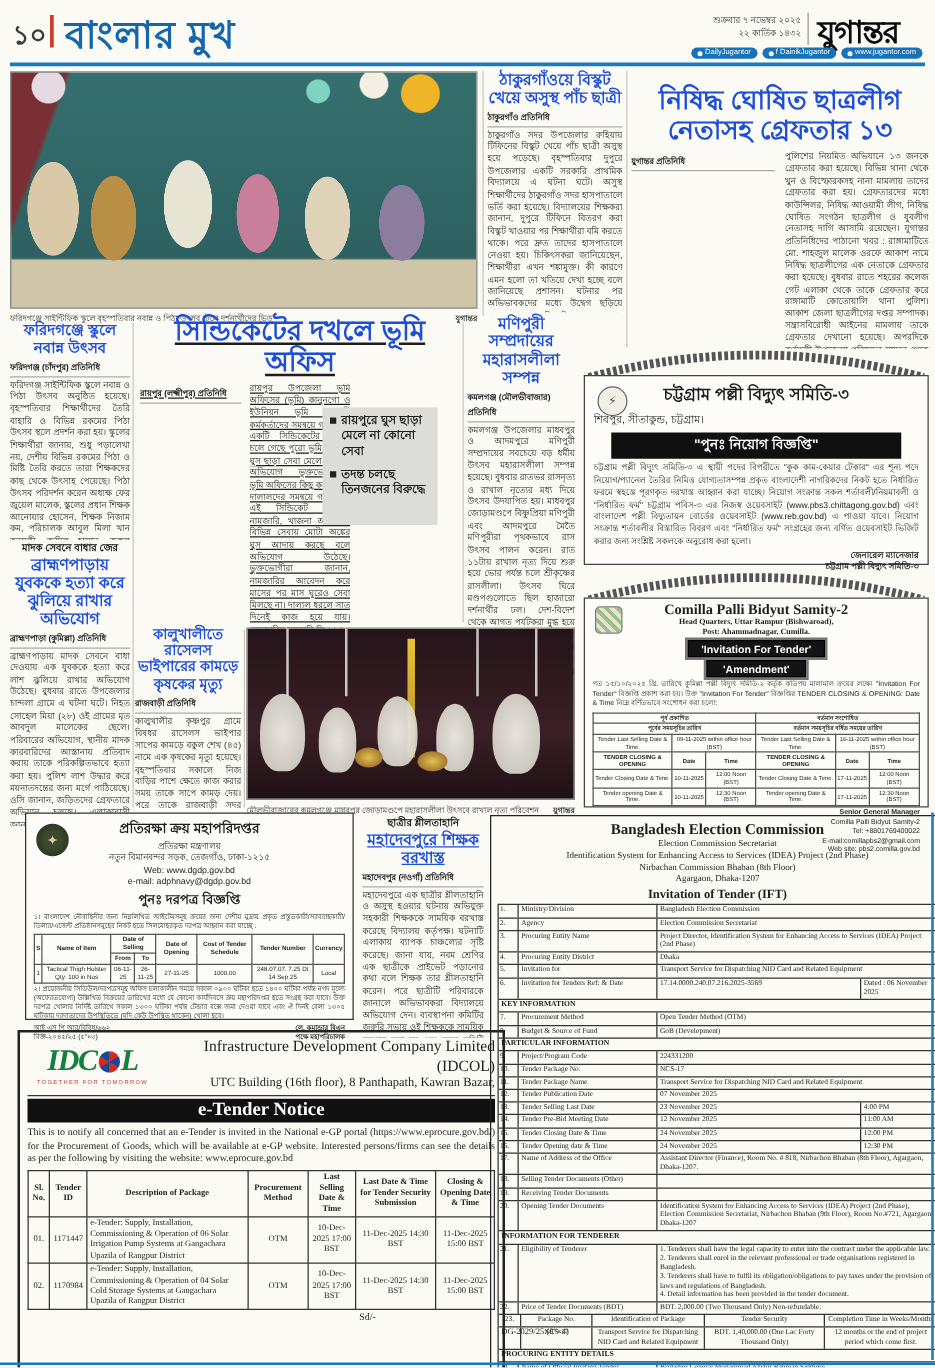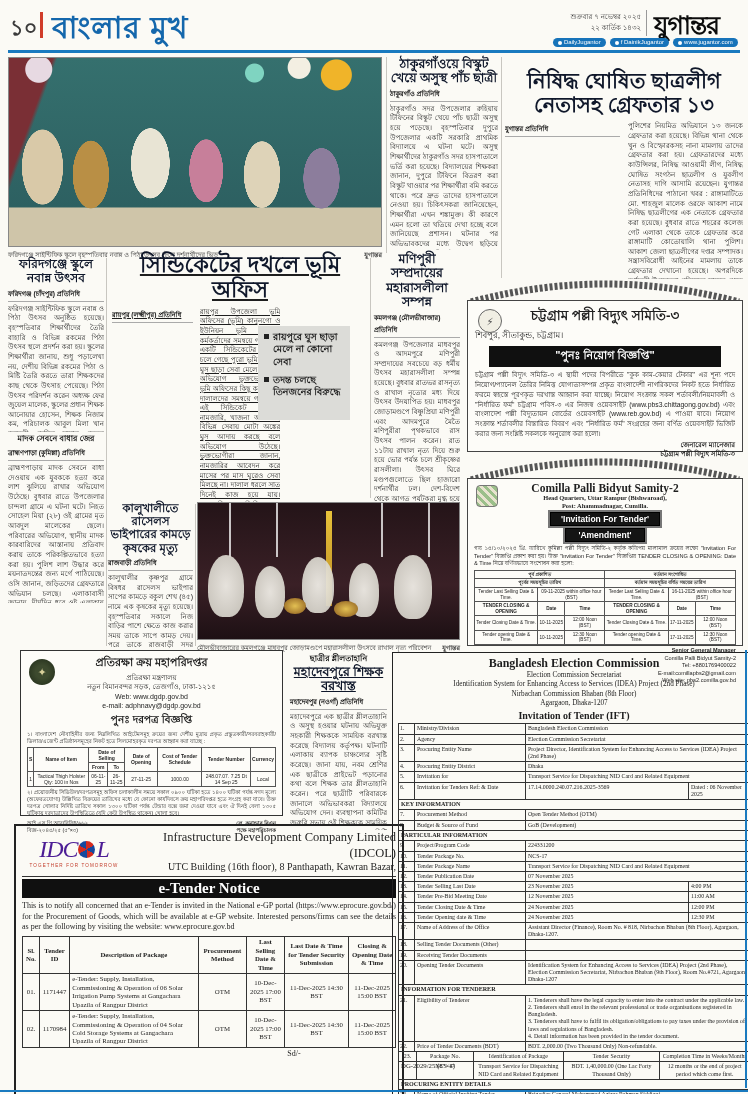--- a/index.html
+++ b/index.html
@@ -15,21 +15,21 @@
   .mast-sep{left:646px;top:10px;width:1px;height:26px;background:#999;}
   .mast-logo{left:654px;top:6px;font-size:25px;font-weight:bold;color:#0c0c0c;letter-spacing:-1px;}
   .social-row{left:553px;top:38px;width:192px;display:flex;gap:4px;}
   .pill{background:#1773b9;color:#fff;font-size:6px;line-height:9px;border-radius:5px;padding:0 5px;display:flex;align-items:center;gap:2px;white-space:nowrap;}
   .pill .dot{width:4px;height:4px;border-radius:50%;background:#fff;display:inline-block;}
   .blue-rule{left:8px;top:50px;width:732px;height:3px;background:#1a7abf;}
   .bottom-rule{left:0;top:1090px;width:748px;height:2px;background:#1a7abf;}
   .right-rule{left:745px;top:650px;width:2px;height:438px;background:#1a7abf;}
 
   
-  .hl{font-weight:bold;color:#0f172a;text-align:center;line-height:1.15;}
+  .hl{font-weight:bold;color:#1d4ed8;text-align:center;line-height:1.15;}
   .kicker{font-size:8px;font-weight:bold;text-align:center;color:#111;}
   .byline{font-size:6.6px;font-weight:bold;color:#111;border-bottom:1px solid #aaa;padding-bottom:1px;margin:2px 0;}
   .bt{font-size:7px;line-height:1.38;text-align:justify;color:#1c1c1c;overflow:hidden;}
   .vline{width:1px;background:#c8c6c0;}
   .caprow{display:flex;justify-content:space-between;font-size:6.4px;color:#333;}
   .caprow .cred{font-weight:bold;}
 
   
   .photo{border:1px solid #888;box-sizing:border-box;}
   .ph1{left:8px;top:57px;width:374px;height:190px;
@@ -125,21 +125,21 @@
   .dgdptbl th,.dgdptbl td{border:1px solid #555;padding:1px;text-align:center;line-height:1.2;}
   .ad-dgdp .refs{display:flex;justify-content:space-between;font-size:5.4px;margin-top:3px;line-height:1.4;}
   .ad-dgdp .refs .r{text-align:right;font-weight:bold;}
   .dgdplogo{position:absolute;left:8px;top:8px;width:26px;height:26px;border-radius:50%;
             background:radial-gradient(#3d4a2e 35%,#1f2a18);display:flex;align-items:center;justify-content:center;color:#d8cf9a;font-size:11px;}
 
   
   .ad-idcol{left:14px;top:824px;width:374px;height:262px;border:2px solid #222;padding:4px 6px;font-family:"Liberation Serif",serif;}
   .idcol-head{display:flex;align-items:center;gap:8px;border-bottom:1px solid #333;padding-bottom:2px;}
   .idcol-logo{width:104px;flex:none;text-align:center;}
-  .idcol-logo .word{font-size:24px;font-weight:normal;font-style:italic;color:#4c1d95;letter-spacing:-1px;display:flex;align-items:center;justify-content:center;}
+  .idcol-logo .word{font-size:24px;font-weight:bold;font-style:italic;color:#15803d;letter-spacing:-1px;display:flex;align-items:center;justify-content:center;}
   .idcol-logo .o{width:17px;height:17px;border-radius:50%;margin:0 1px;
      background:conic-gradient(#d42b1f 0 60deg,#16489c 60deg 120deg,#d42b1f 120deg 180deg,#16489c 180deg 240deg,#d42b1f 240deg 300deg,#16489c 300deg 360deg);}
   .idcol-logo .tag{font-size:4.6px;letter-spacing:1.1px;color:#c23b2a;font-family:"Liberation Sans",sans-serif;}
   .idcol-head .tt{flex:1;text-align:right;font-weight:normal;line-height:1.25;}
   .idcol-head .tt .l1{font-size:12.5px;}
   .idcol-head .tt .l2{font-size:10px;}
   .ad-idcol .blackbar{font-size:15px;padding:1px 0;margin-top:2px;font-family:"Liberation Serif",serif;}
   .ad-idcol .intro{font-size:8px;line-height:1.35;text-align:justify;margin-top:3px;}
   .idtbl{width:100%;border-collapse:collapse;font-size:6.8px;margin-top:3px;font-family:"Liberation Serif",serif;}
   .idtbl th,.idtbl td{border:1px solid #333;padding:1px 2px;text-align:center;vertical-align:middle;line-height:1.25;}
@@ -234,20 +234,21 @@
   </div>
 
   <div class="abs art-farid">
     <div class="hl">ফরিদগঞ্জে স্কুলে নবান্ন উৎসব</div>
     <div class="byline">ফরিদগঞ্জ (চাঁদপুর) প্রতিনিধি</div>
     <div class="bt" style="height:128px;">ফরিদগঞ্জ সাইন্টিফিক স্কুলে নবান্ন ও পিঠা উৎসব অনুষ্ঠিত হয়েছে। বৃহস্পতিবার শিক্ষার্থীদের তৈরি বাহারি ও বিভিন্ন রকমের পিঠা উৎসব স্থলে প্রদর্শন করা হয়। স্কুলের শিক্ষার্থীরা জানায়, শুধু পড়ালেখা নয়, দেশীয় বিভিন্ন রকমের পিঠা ও মিষ্টি তৈরি করতে তারা শিক্ষকদের কাছ থেকে উৎসাহ পেয়েছে। পিঠা উৎসব পরিদর্শন করেন অধ্যক্ষ ফের জুয়েল মালেক, স্কুলের প্রধান শিক্ষক আনোয়ার হোসেন, শিক্ষক নিজাম কম, পরিচালক আবুল মিলা খান জুয়েলী, জমিল হাসান, জহুল অভিন কদম, শরীফ হাসান, এমন শ্রমিক প্রমুখ।</div>
   </div>
 
   <div class="abs art-brahman">
     <div class="kicker">মাদক সেবনে বাধার জের</div>
+    <div class="hl">ব্রাহ্মণপাড়ায় যুবককে হত্যা করে ঝুলিয়ে রাখার অভিযোগ</div>
     <div class="byline">ব্রাহ্মণপাড়া (কুমিল্লা) প্রতিনিধি</div>
     <div class="bt" style="height:140px;">ব্রাহ্মণপাড়ায় মাদক সেবনে বাধা দেওয়ায় এক যুবককে হত্যা করে লাশ ঝুলিয়ে রাখার অভিযোগ উঠেছে। বুধবার রাতে উপজেলার চান্দলা গ্রামে এ ঘটনা ঘটে। নিহত সোহেল মিয়া (২৮) ওই গ্রামের মৃত আবদুল মালেকের ছেলে। পরিবারের অভিযোগ, স্থানীয় মাদক কারবারিদের আস্তানায় প্রতিবাদ করায় তাকে পরিকল্পিতভাবে হত্যা করা হয়। পুলিশ লাশ উদ্ধার করে ময়নাতদন্তের জন্য মর্গে পাঠিয়েছে। ওসি জানান, জড়িতদের গ্রেফতারে অভিযান চলছে। এলাকাবাসী জানায়, দীর্ঘদিন ধরে ওই এলাকায় মাদকের রমরমা ব্যবসা চলছে। প্রশাসনের নজরদারি বাড়ানোর দাবি জানিয়েছেন স্থানীয়রা।</div>
   </div>
 
   <div class="abs art-sind">
     <div class="hl">সিন্ডিকেটের দখলে ভূমি অফিস</div>
     <div class="cols3">
       <div class="byline">রায়পুর (লক্ষ্মীপুর) প্রতিনিধি</div>
       <div class="bt">রায়পুর উপজেলা ভূমি অফিসের (ভূমি) কানুনগো ও ইউনিয়ন ভূমি সহকারী কর্মকর্তাদের সমন্বয়ে গড়ে ওঠা একটি সিন্ডিকেটের দখলে চলে গেছে পুরো ভূমি অফিস। ঘুস ছাড়া সেবা মেলে না বলে অভিযোগ ভুক্তভোগীদের। ভূমি অফিসের কিছু কর্মচারী ও দালালদের সমন্বয়ে গড়ে ওঠা এই সিন্ডিকেট নিবন্ধন, নামজারি, খাজনা আদায়সহ বিভিন্ন সেবায় মোটা অঙ্কের ঘুস আদায় করছে বলে অভিযোগ উঠেছে। ভুক্তভোগীরা জানান, নামজারির আবেদন করে মাসের পর মাস ঘুরেও সেবা মিলছে না। দালাল ধরলে সাত দিনেই কাজ হয়ে যায়। নামজারির সরকারি ফি ১১৭০ টাকা হলেও নেওয়া হচ্ছে ৮-১০ হাজার টাকা। খাজনা আদায়েও প্রতি দাখিলায় ৫০০ থেকে তিন হাজার টাকা পর্যন্ত আদায়ের অভিযোগ রয়েছে। অভিযোগ প্রসঙ্গে সহকারী কমিশনার (ভূমি) বলেন, অনিয়মের সুনির্দিষ্ট অভিযোগ পেলে ব্যবস্থা নেওয়া হবে। ইতোমধ্যে তিন কর্মচারীর বিরুদ্ধে তদন্ত কমিটি গঠন করা হয়েছে। জেলা প্রশাসক জানান, তদন্তে দোষী প্রমাণিত হলে কাউকে ছাড় দেওয়া হবে না। এদিকে সেবাপ্রত্যাশীদের ভোগান্তি কমাতে অনলাইনে আবেদনের পরামর্শ দিয়েছে উপজেলা প্রশাসন। তবে অনলাইনেও দালাল চক্রের দৌরাত্ম্য থেমে নেই বলে জানিয়েছেন ভুক্তভোগীরা। স্থানীয়রা দ্রুত অভিযুক্তদের অপসারণ ও শাস্তির দাবি জানিয়েছেন। ভূমি অফিস ঘুরে দেখা গেছে, দালাল ছাড়া কোনো সেবাই মিলছে না।</div>
     </div>

